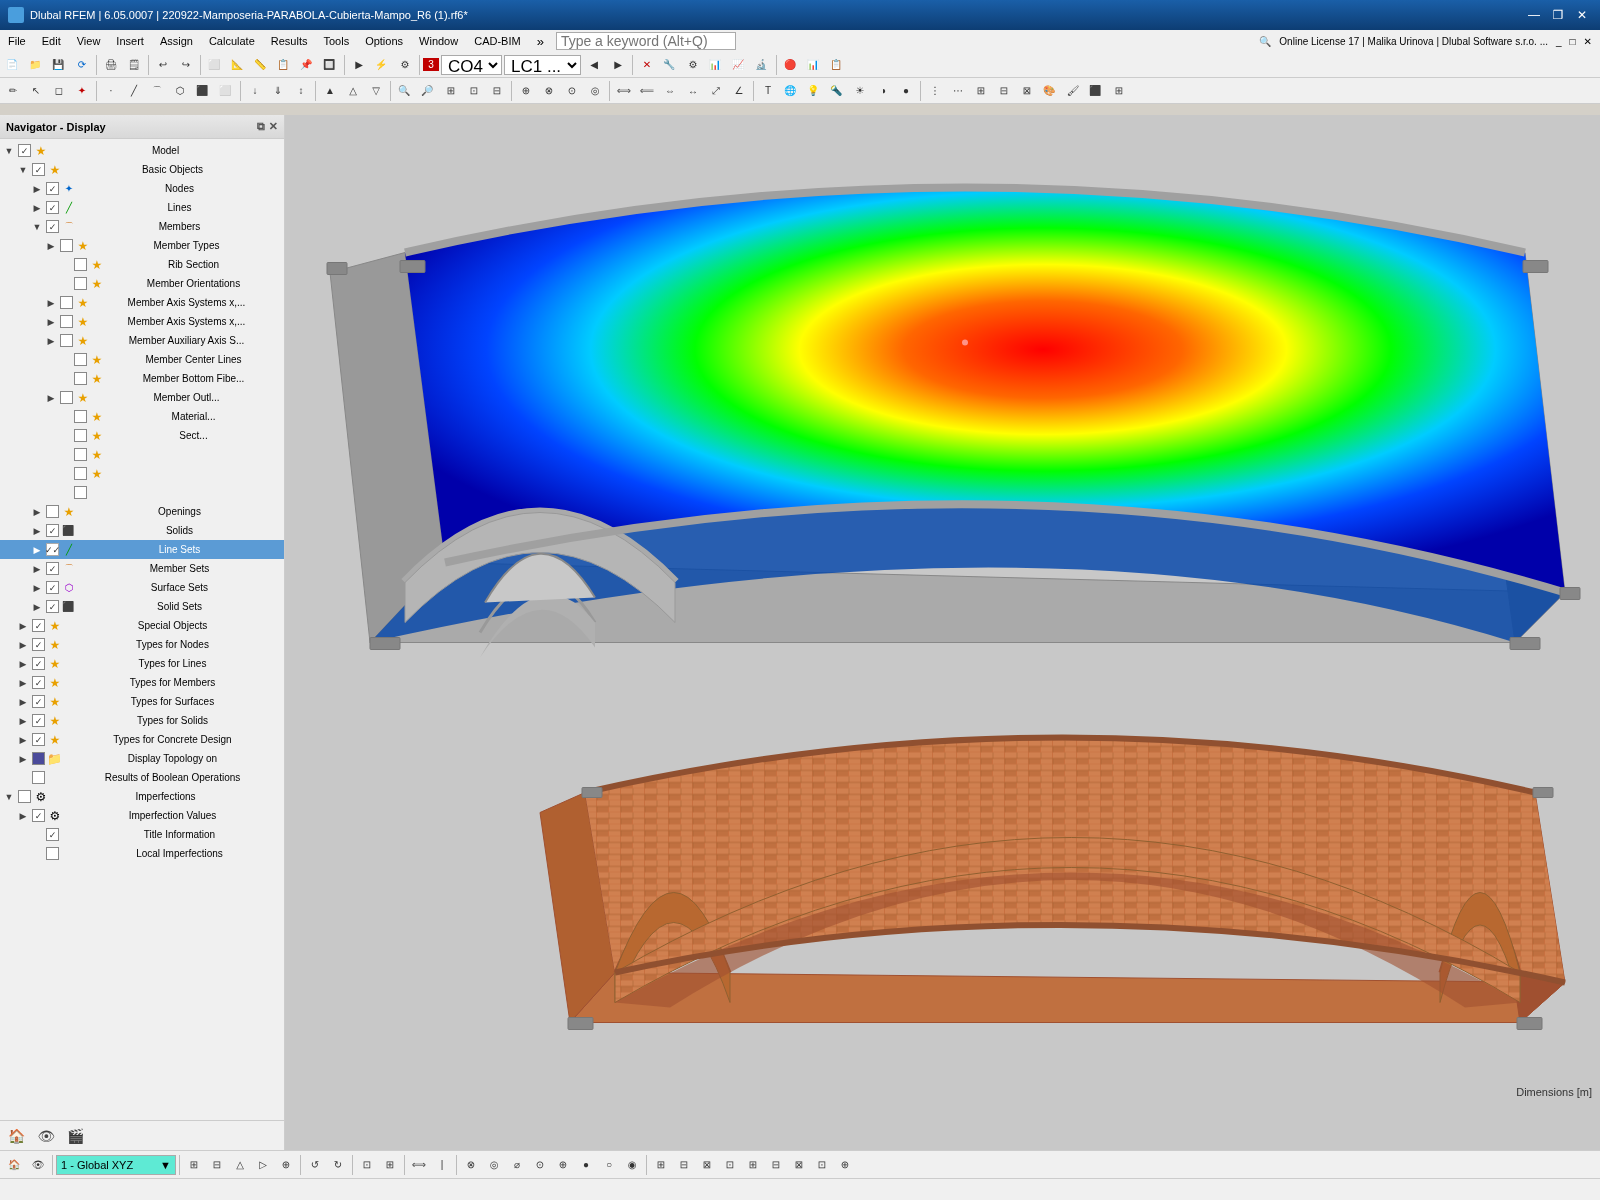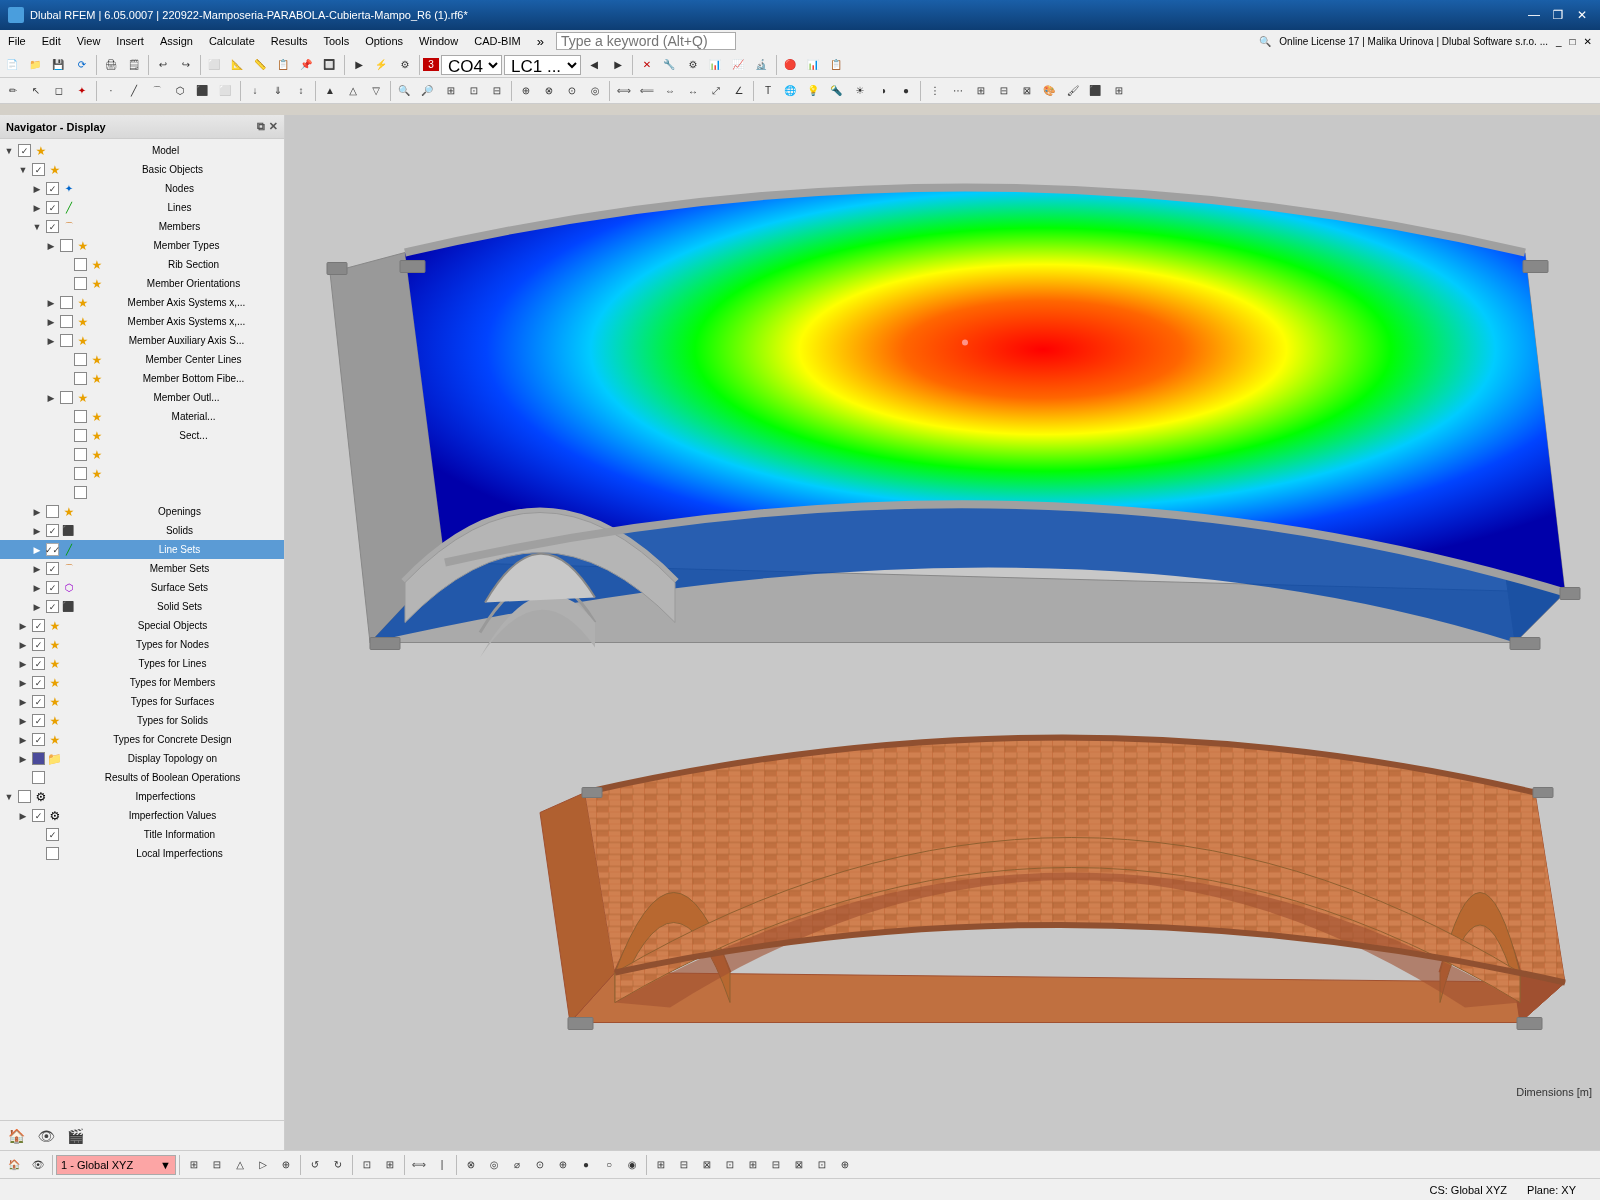--- a/index.html
+++ b/index.html
@@ -193,21 +193,21 @@
       font-size: 11px;
     }
     #status-left { display: flex; align-items: center; gap: 8px; }
     #cs-info { margin-left: auto; display: flex; gap: 20px; padding-right: 16px; }
 
     
     .bt-dropdown {
       height: 20px;
       min-width: 100px;
       border: 1px solid #aaa;
-      background: #fca5a5;
+      background: #5eead4;
       font-size: 11px;
       display: flex;
       align-items: center;
       padding: 0 4px;
       justify-content: space-between;
       cursor: pointer;
     }
 
     
     #dimensions-label {
@@ -831,22 +831,13 @@
     <div class="tb-btn">⊟</div>
     <div class="tb-btn">⊠</div>
     <div class="tb-btn">⊡</div>
     <div class="tb-btn">⊞</div>
     <div class="tb-btn">⊟</div>
     <div class="tb-btn">⊠</div>
     <div class="tb-btn">⊡</div>
     <div class="tb-btn">⊕</div>
   </div>
 
-  <div id="status-text">
-    <div id="status-left">
-      <span></span>
-    </div>
-    <div id="cs-info">
-      <span>CS: Global XYZ</span>
-      <span>Plane: XY</span>
-    </div>
-  </div>
 </div>
 
 </body></html>

